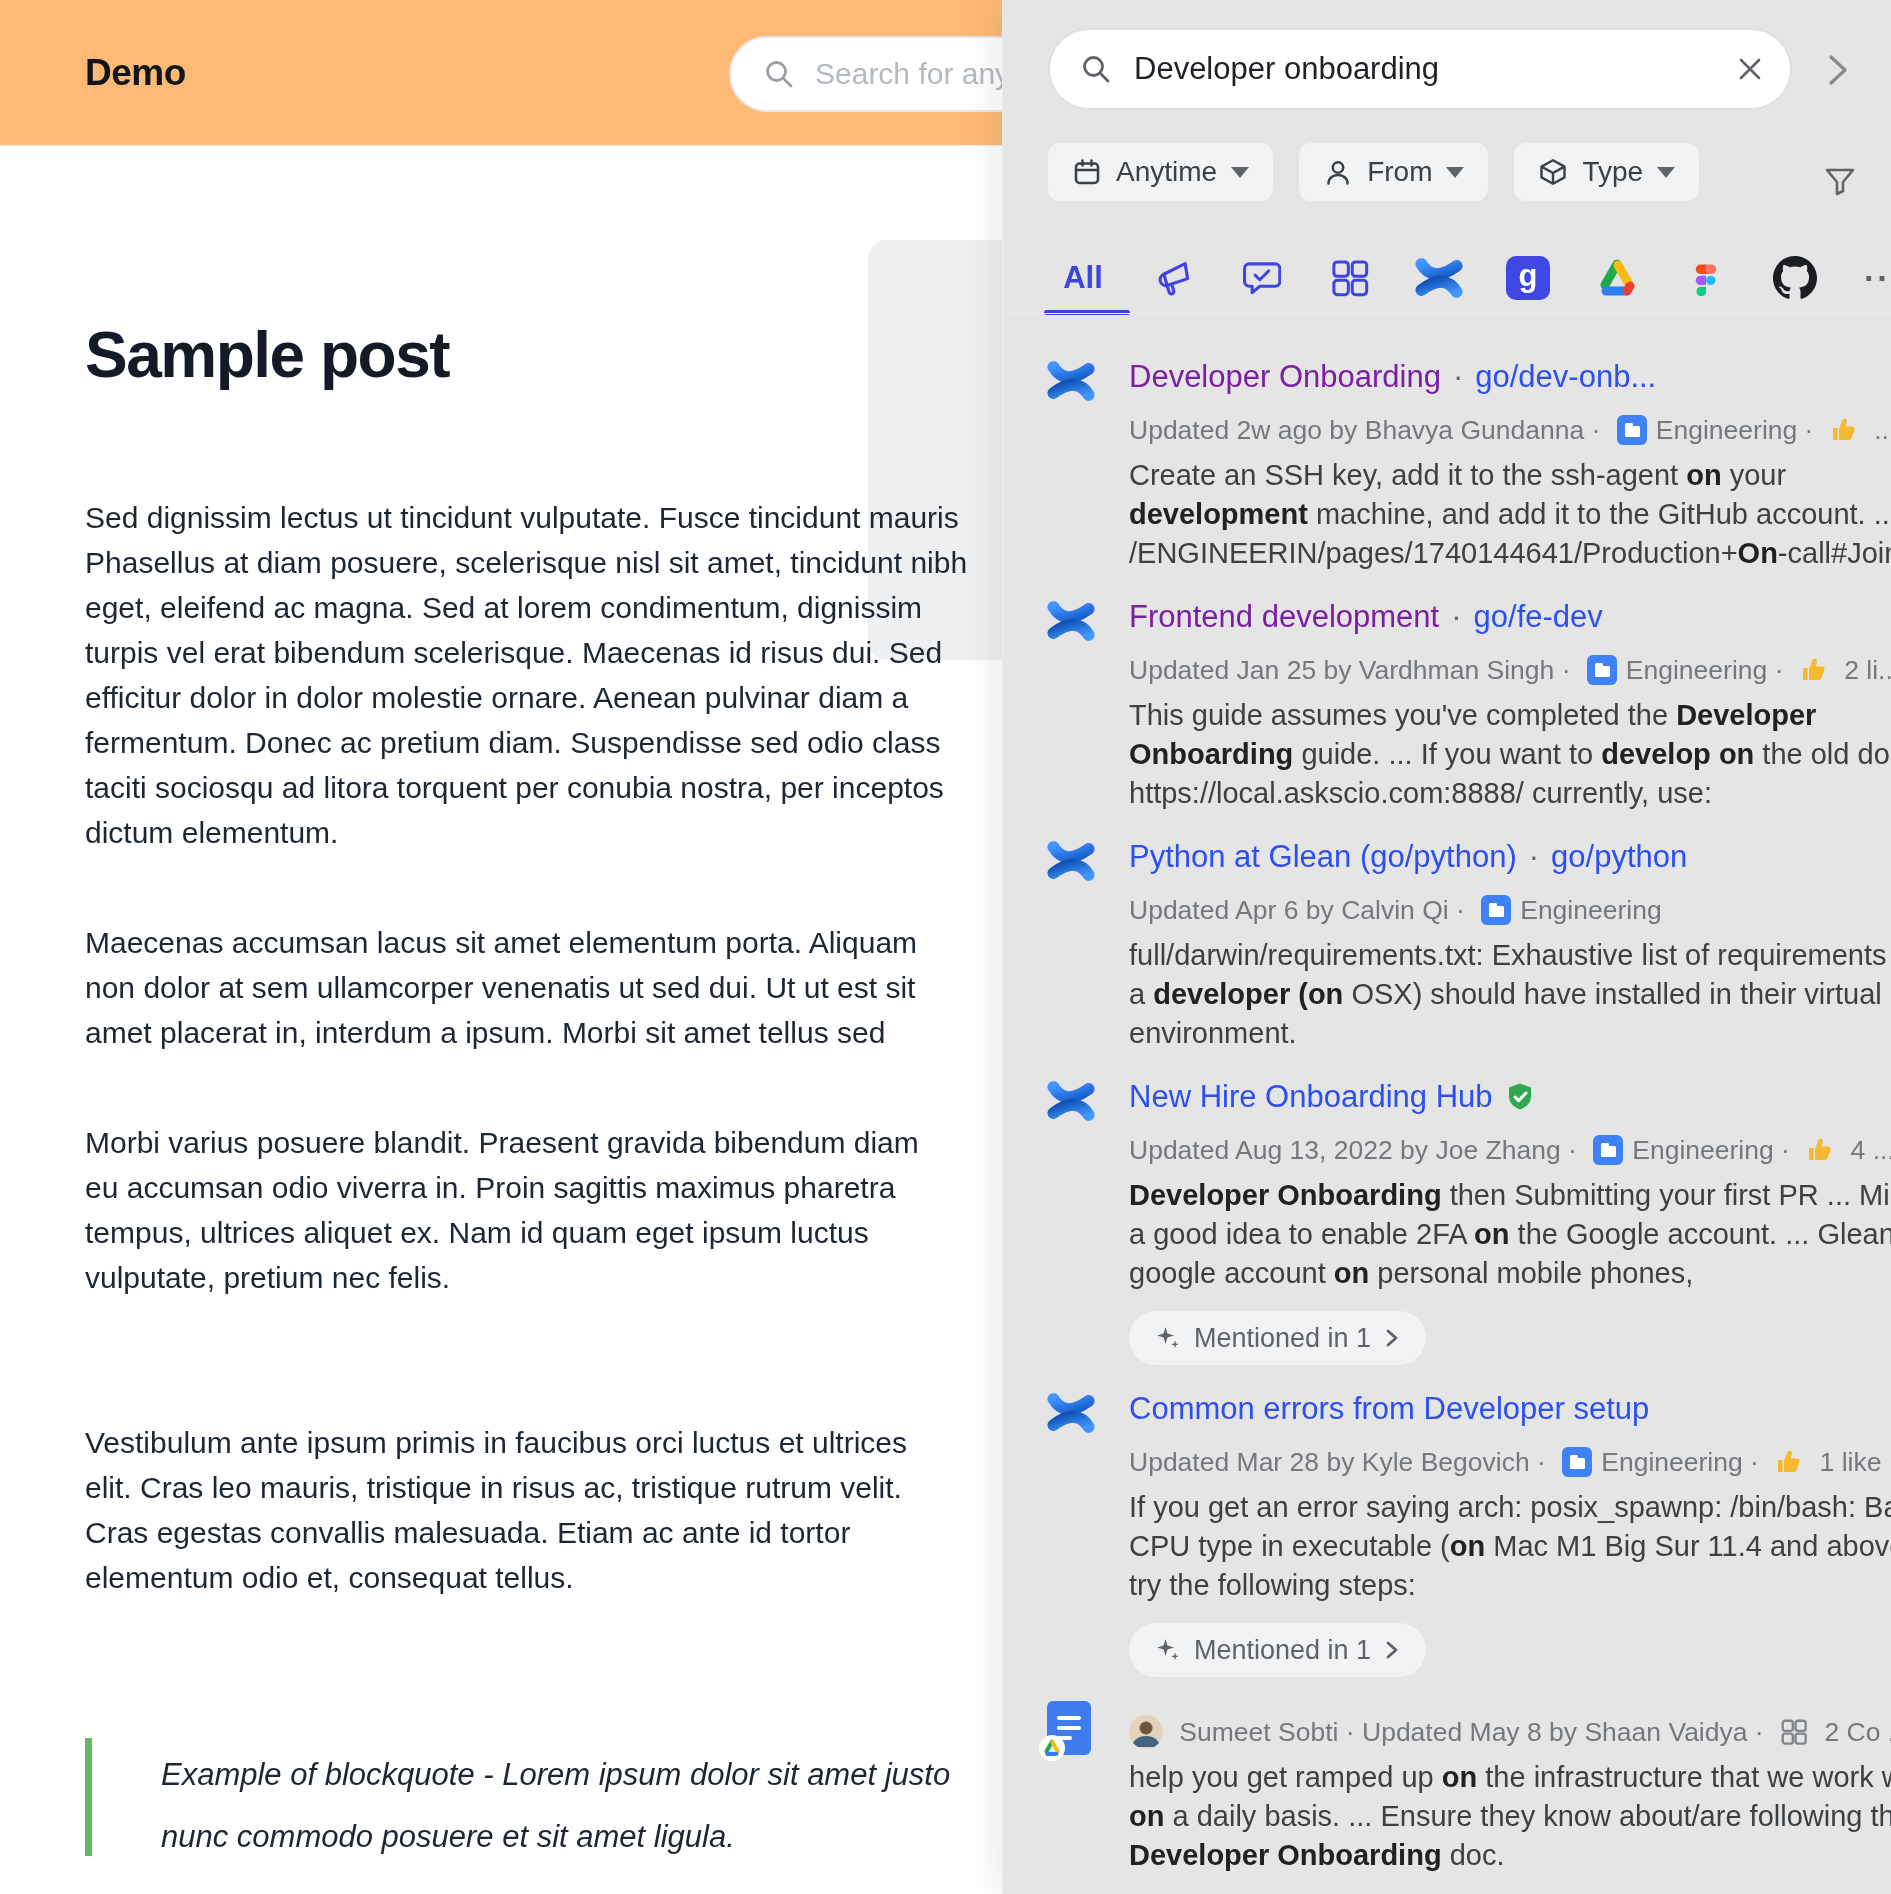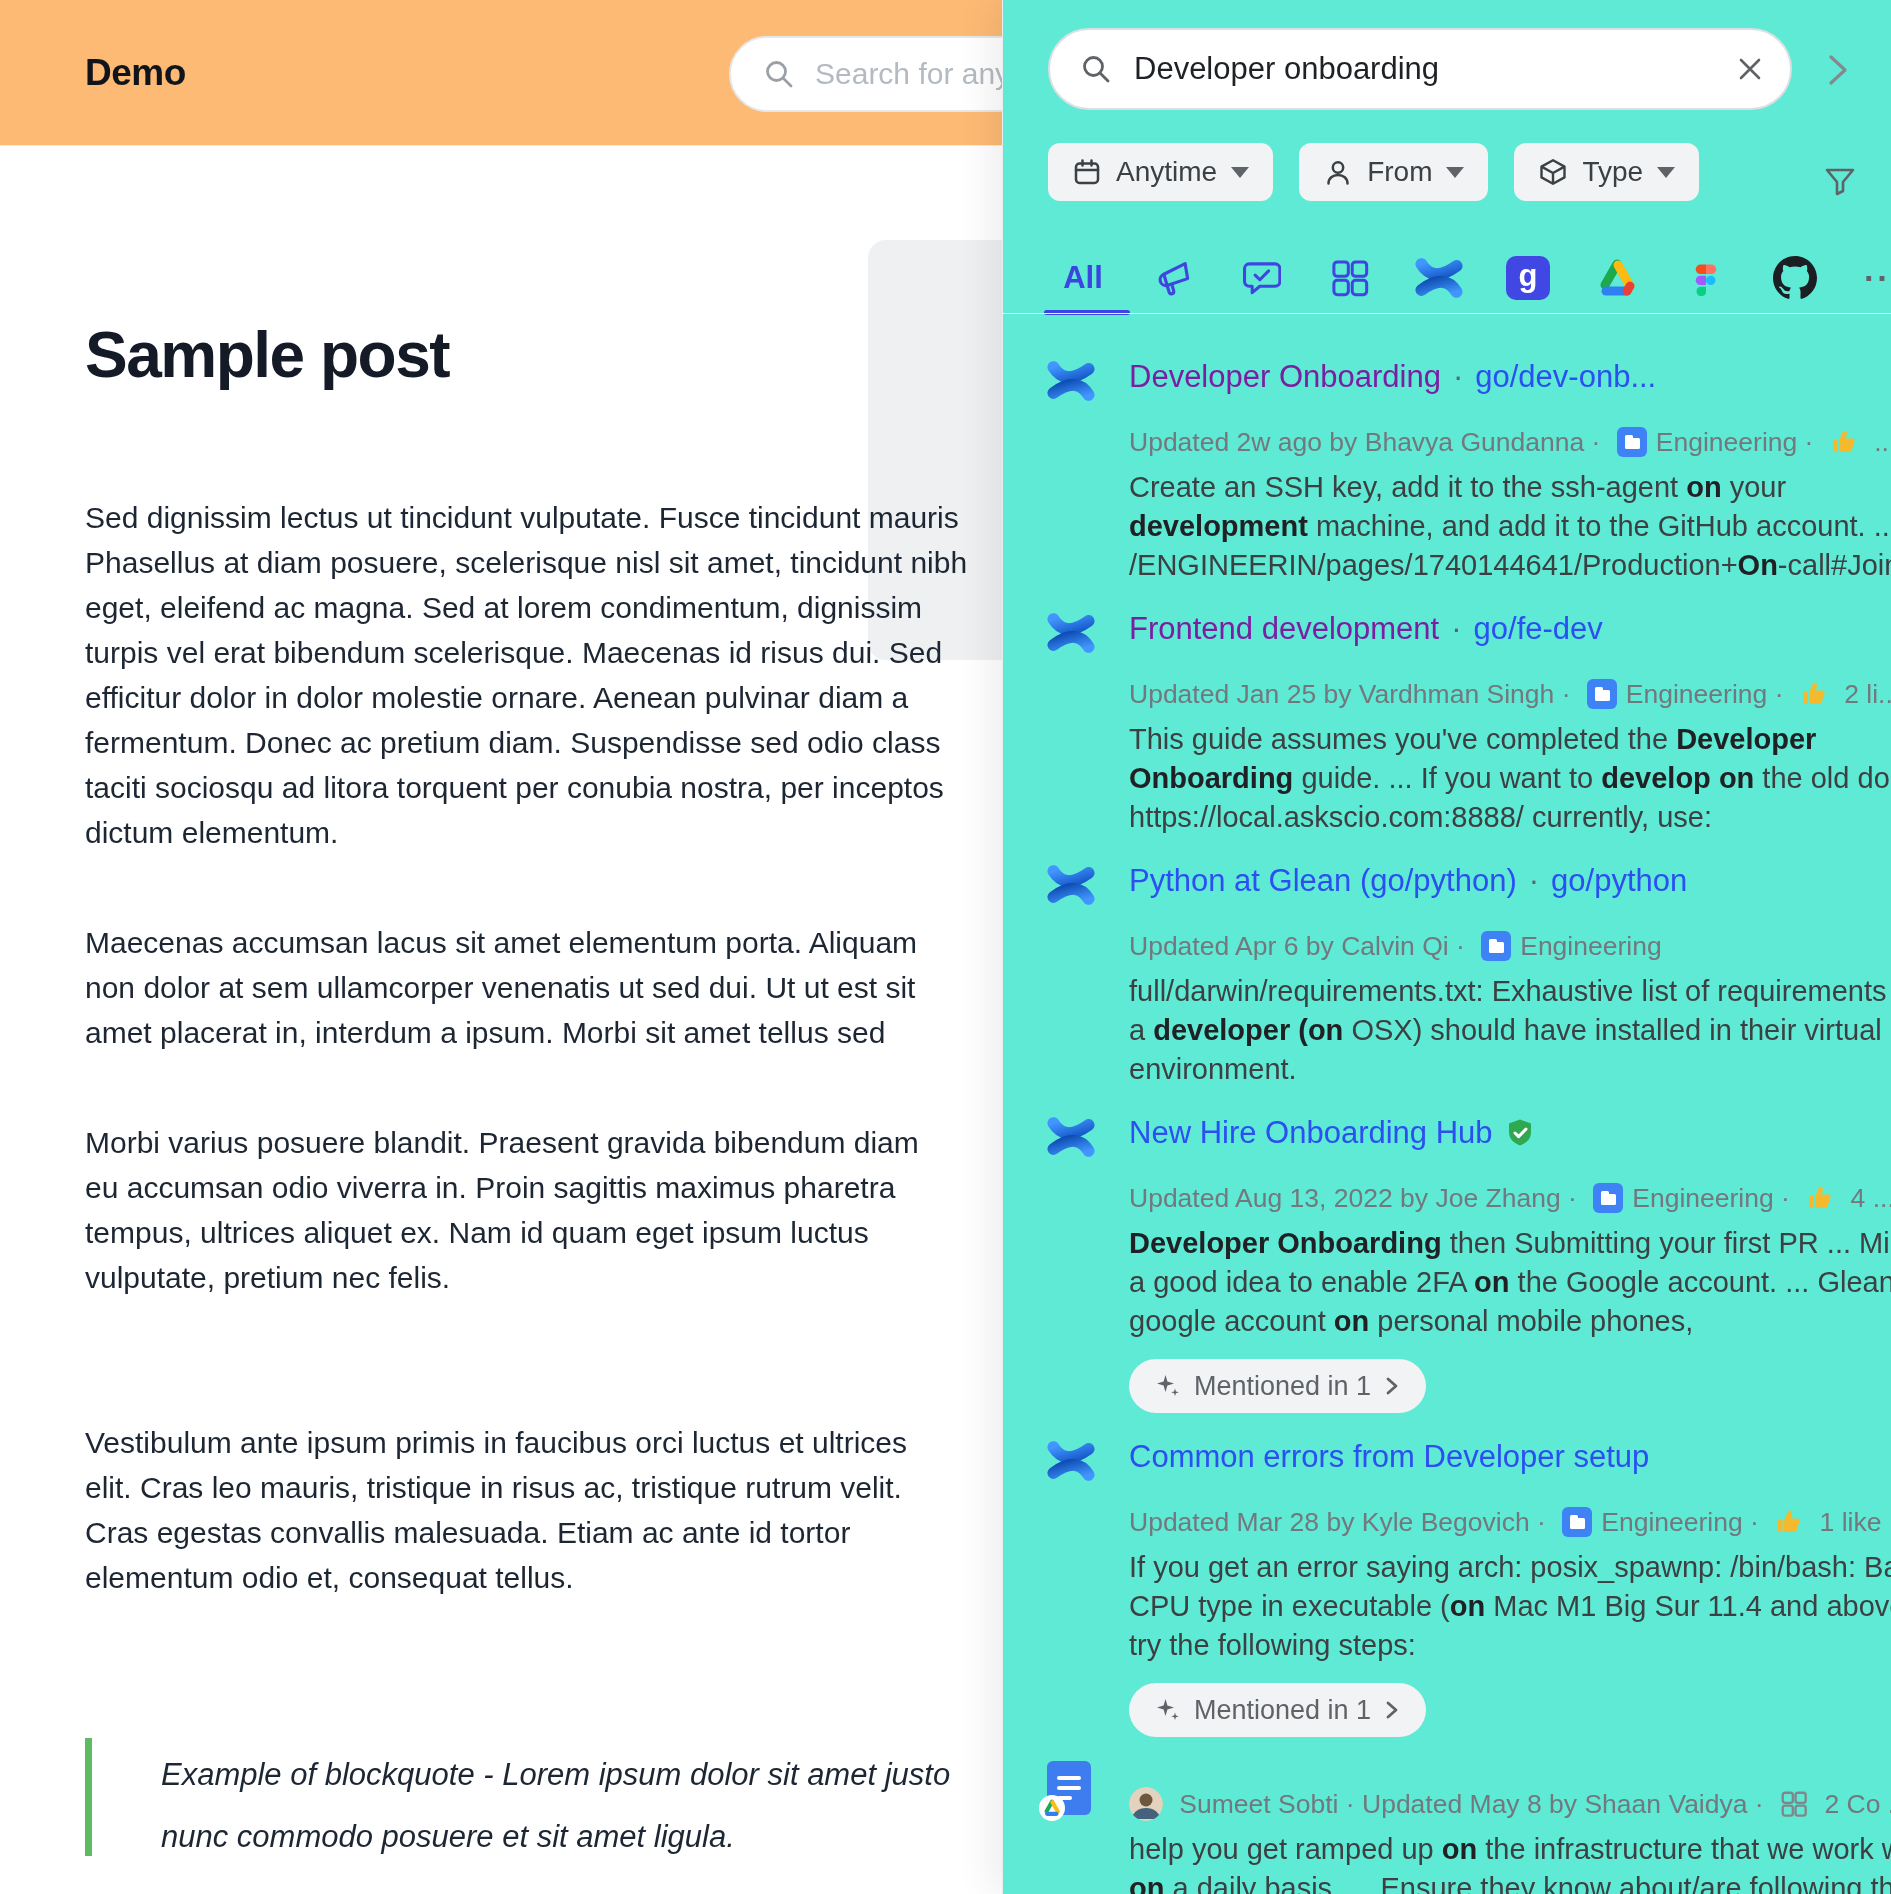--- a/index.html
+++ b/index.html
@@ -12,21 +12,21 @@
        display:flex;align-items:center;padding-left:32px;gap:20px;background:#fff;box-sizing:border-box;}
   .page-search .ph{font-size:30px;color:#b4bac1;white-space:pre;}
   .hero-block{position:absolute;left:868px;top:240px;width:700px;height:420px;background:#eef0f2;border-radius:18px;}
   .post-title{position:absolute;left:85px;top:318px;font-size:64px;font-weight:800;color:#141b27;letter-spacing:-1.5px;margin:0;}
   .para{position:absolute;left:85px;}
   .bodyline{font-size:30px;line-height:45px;color:#1d2633;white-space:pre;}
   .bq-bar{position:absolute;left:85px;top:1738px;width:7px;height:118px;background:#5fbb63;}
   .bq-text{position:absolute;left:161px;top:1744px;}
   .bq-line{font-size:31px;line-height:62px;font-style:italic;color:#1d2633;white-space:pre;}
   
-  .panel{position:absolute;left:1002px;top:0;width:889px;height:1894px;background:#5eead4;
+  .panel{position:absolute;left:1002px;top:0;width:889px;height:1894px;background:#e5e5e5;
          border-left:1px solid #e9ebed;box-shadow:-12px 0 34px rgba(0,0,0,.07);box-sizing:border-box;}
   .pn{position:absolute;}
   .search-pill{left:45px;top:28px;width:744px;height:82px;border:2px solid #dcdfe3;border-radius:41px;
         display:flex;align-items:center;padding:0 26px 0 30px;gap:22px;box-sizing:border-box;background:#fff;}
   .search-pill .query{font-size:31px;color:#1e2125;flex:1;white-space:pre;}
   .panel-chevron{left:816px;top:50px;cursor:pointer;}
   .filters{left:45px;top:143px;display:flex;gap:26px;align-items:center;}
   .chip{height:58px;border-radius:12px;background:#f1f3f4;display:inline-flex;align-items:center;gap:14px;
         padding:0 24px;font-size:28px;color:#3b4045;cursor:pointer;}
   .caret{width:0;height:0;border-left:9px solid transparent;border-right:9px solid transparent;border-top:11px solid #5f6368;}
@@ -39,21 +39,21 @@
   .tab-divider{left:0;top:313px;width:889px;height:1px;background:#eceef0;}
   .results{left:44px;top:356px;width:812px;}
   .result{display:flex;gap:28px;margin-bottom:23px;}
   .ricon{width:54px;flex:0 0 54px;padding-top:1px;position:relative;}
   .rbody{flex:1;min-width:0;}
   .rtitle-row{display:flex;align-items:center;gap:12px;line-height:42px;height:42px;}
   .rtitle{font-size:31px;font-weight:500;text-decoration:none;white-space:pre;cursor:pointer;}
   .rtitle.visited{color:#7b1fa2;} .rtitle.link{color:#2b4ff0;}
   .rsep{font-size:31px;color:#5f6368;}
   .rgo{font-size:31px;color:#2b4ff0;text-decoration:none;white-space:pre;cursor:pointer;}
-  .rmeta{margin-top:26px;height:36px;display:flex;align-items:center;gap:9px;font-size:26.5px;color:#73787e;white-space:pre;}
+  .rmeta{margin-top:14px;height:36px;display:flex;align-items:center;gap:9px;font-size:26.5px;color:#73787e;white-space:pre;}
   .rsnip{margin-top:8px;font-size:29px;line-height:39px;color:#3c4043;}
   .rsnip .sline{white-space:pre;}
   .rsnip b{color:#202124;font-weight:700;}
   .rpill{margin-top:18px;height:54px;border-radius:27px;background:#f1f3f4;display:inline-flex;align-items:center;
          gap:13px;padding:0 26px;font-size:27px;color:#5f6368;cursor:pointer;}
   .gdoc{width:44px;height:54px;border-radius:6px;background:#3e7df0;position:relative;}
   .gdoc i{position:absolute;left:10px;height:4px;border-radius:2px;background:#fff;display:block;}
   .drive-badge{position:absolute;left:-8px;top:34px;width:26px;height:26px;background:#fff;border-radius:50%;
                display:flex;align-items:center;justify-content:center;}
   .avatar{width:34px;height:34px;border-radius:50%;overflow:hidden;flex:0 0 34px;}

